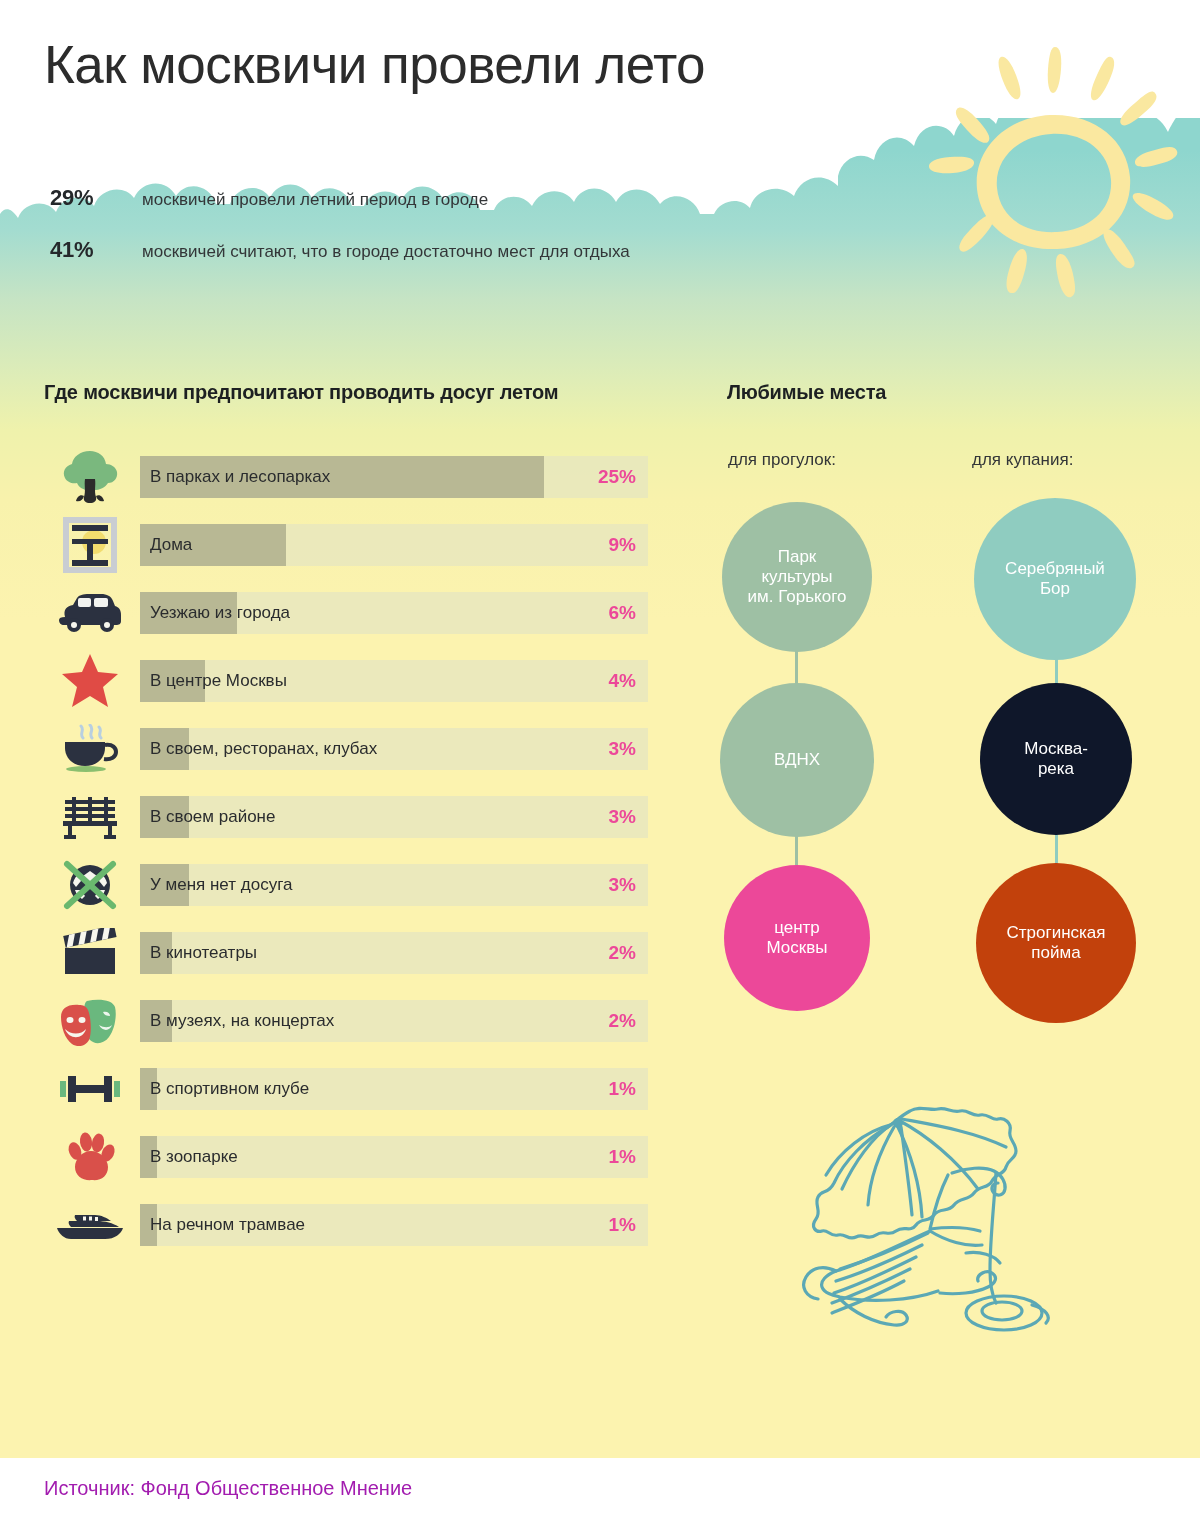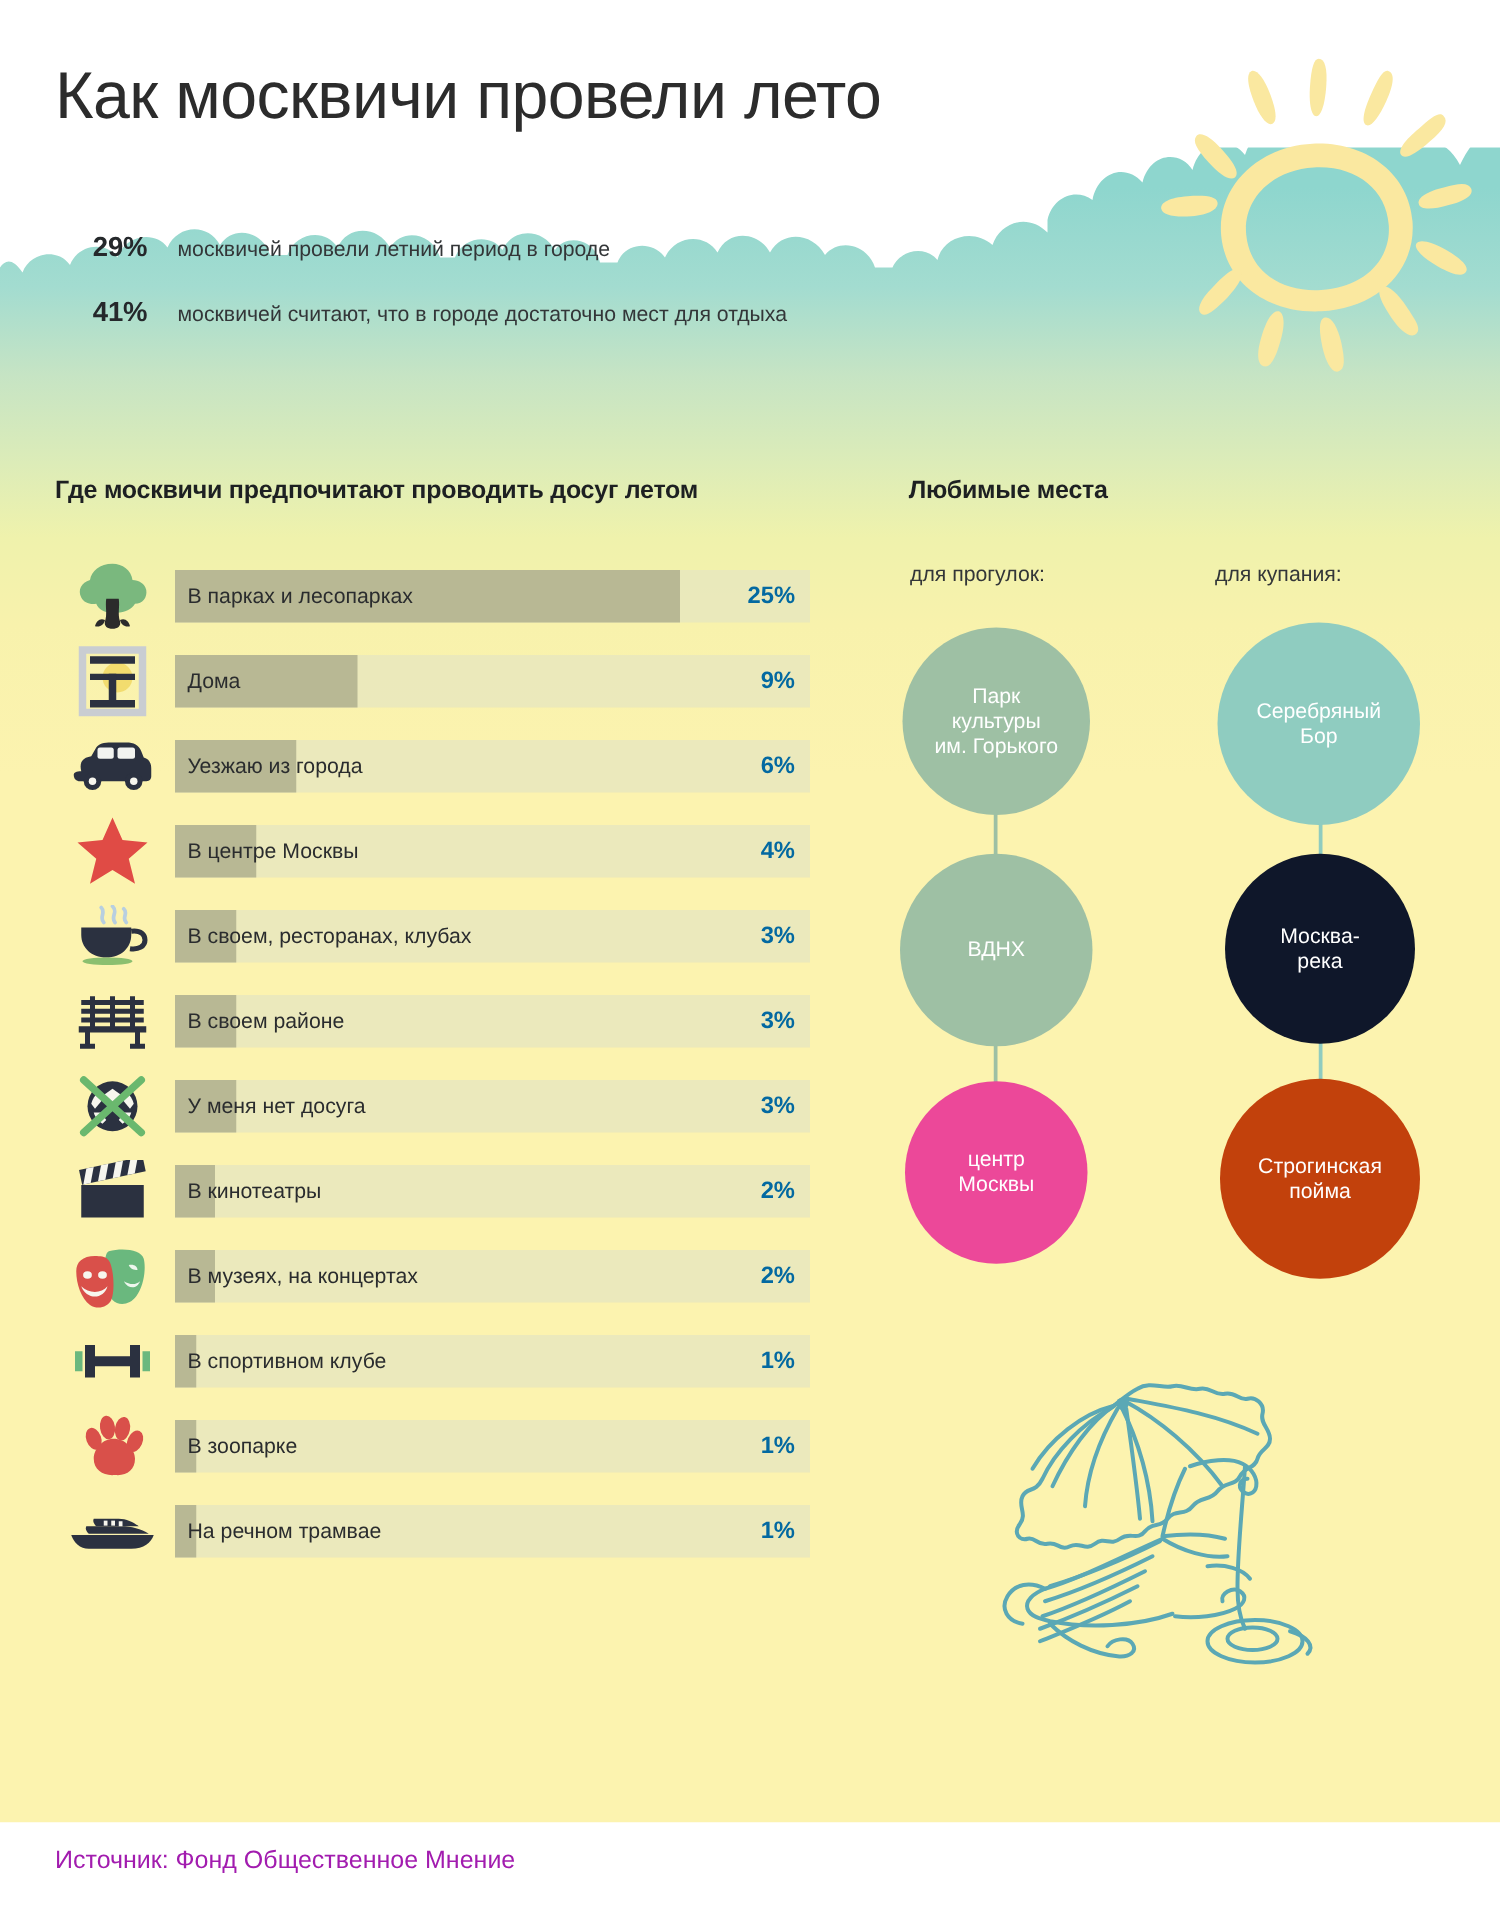--- a/index.html
+++ b/index.html
@@ -45,32 +45,31 @@
   }
 
   
   .clouds { position:absolute; left:0; top:0; width:1200px; height:260px; }
 
   
   .sun { position:absolute; left:905px; top:35px; width:290px; height:285px; }
 
   
   .title {
-    position:absolute; left:44px; top:46px;
+    position:absolute; left:44px; top:34px;
     font-size:53px; font-weight:400; color:#2c2c2c;
     letter-spacing:-0.5px; white-space:nowrap;
   }
 
   
   .stats { position:absolute; left:50px; top:185px; width:820px; }
   .stat-row { display:flex; align-items:baseline; margin-bottom:26px; }
   .stat-pct {
     width:92px; font-size:22px; font-weight:bold; color:#25282b;
     letter-spacing:-0.2px;
-    text-align:center;
   }
   .stat-txt { font-size:17px; color:#333638; }
 
   
   .h-left {
     position:absolute; left:44px; top:381px;
     font-size:20px; font-weight:bold; color:#1d2022; letter-spacing:-0.2px;
   }
   .h-right {
     position:absolute; left:727px; top:381px;
@@ -97,21 +96,21 @@
     background:#b8b894;
   }
   .bar-label {
     position:absolute; left:10px; top:0; height:42px;
     display:flex; align-items:center;
     font-size:17px; color:#2a2c2e; white-space:nowrap;
   }
   .bar-val {
     position:absolute; right:12px; top:0; height:42px;
     display:flex; align-items:center;
-    font-size:19px; font-weight:bold; color:#0369a1;
+    font-size:19px; font-weight:bold; color:#ec4899;
   }
 
   
   .places { position:absolute; left:700px; top:440px; width:480px; height:580px; }
   .col-head {
     position:absolute; font-size:17px; color:#333638;
   }
   .col-head.a { left:28px; top:10px; }
   .col-head.b { left:272px; top:10px; }
 

